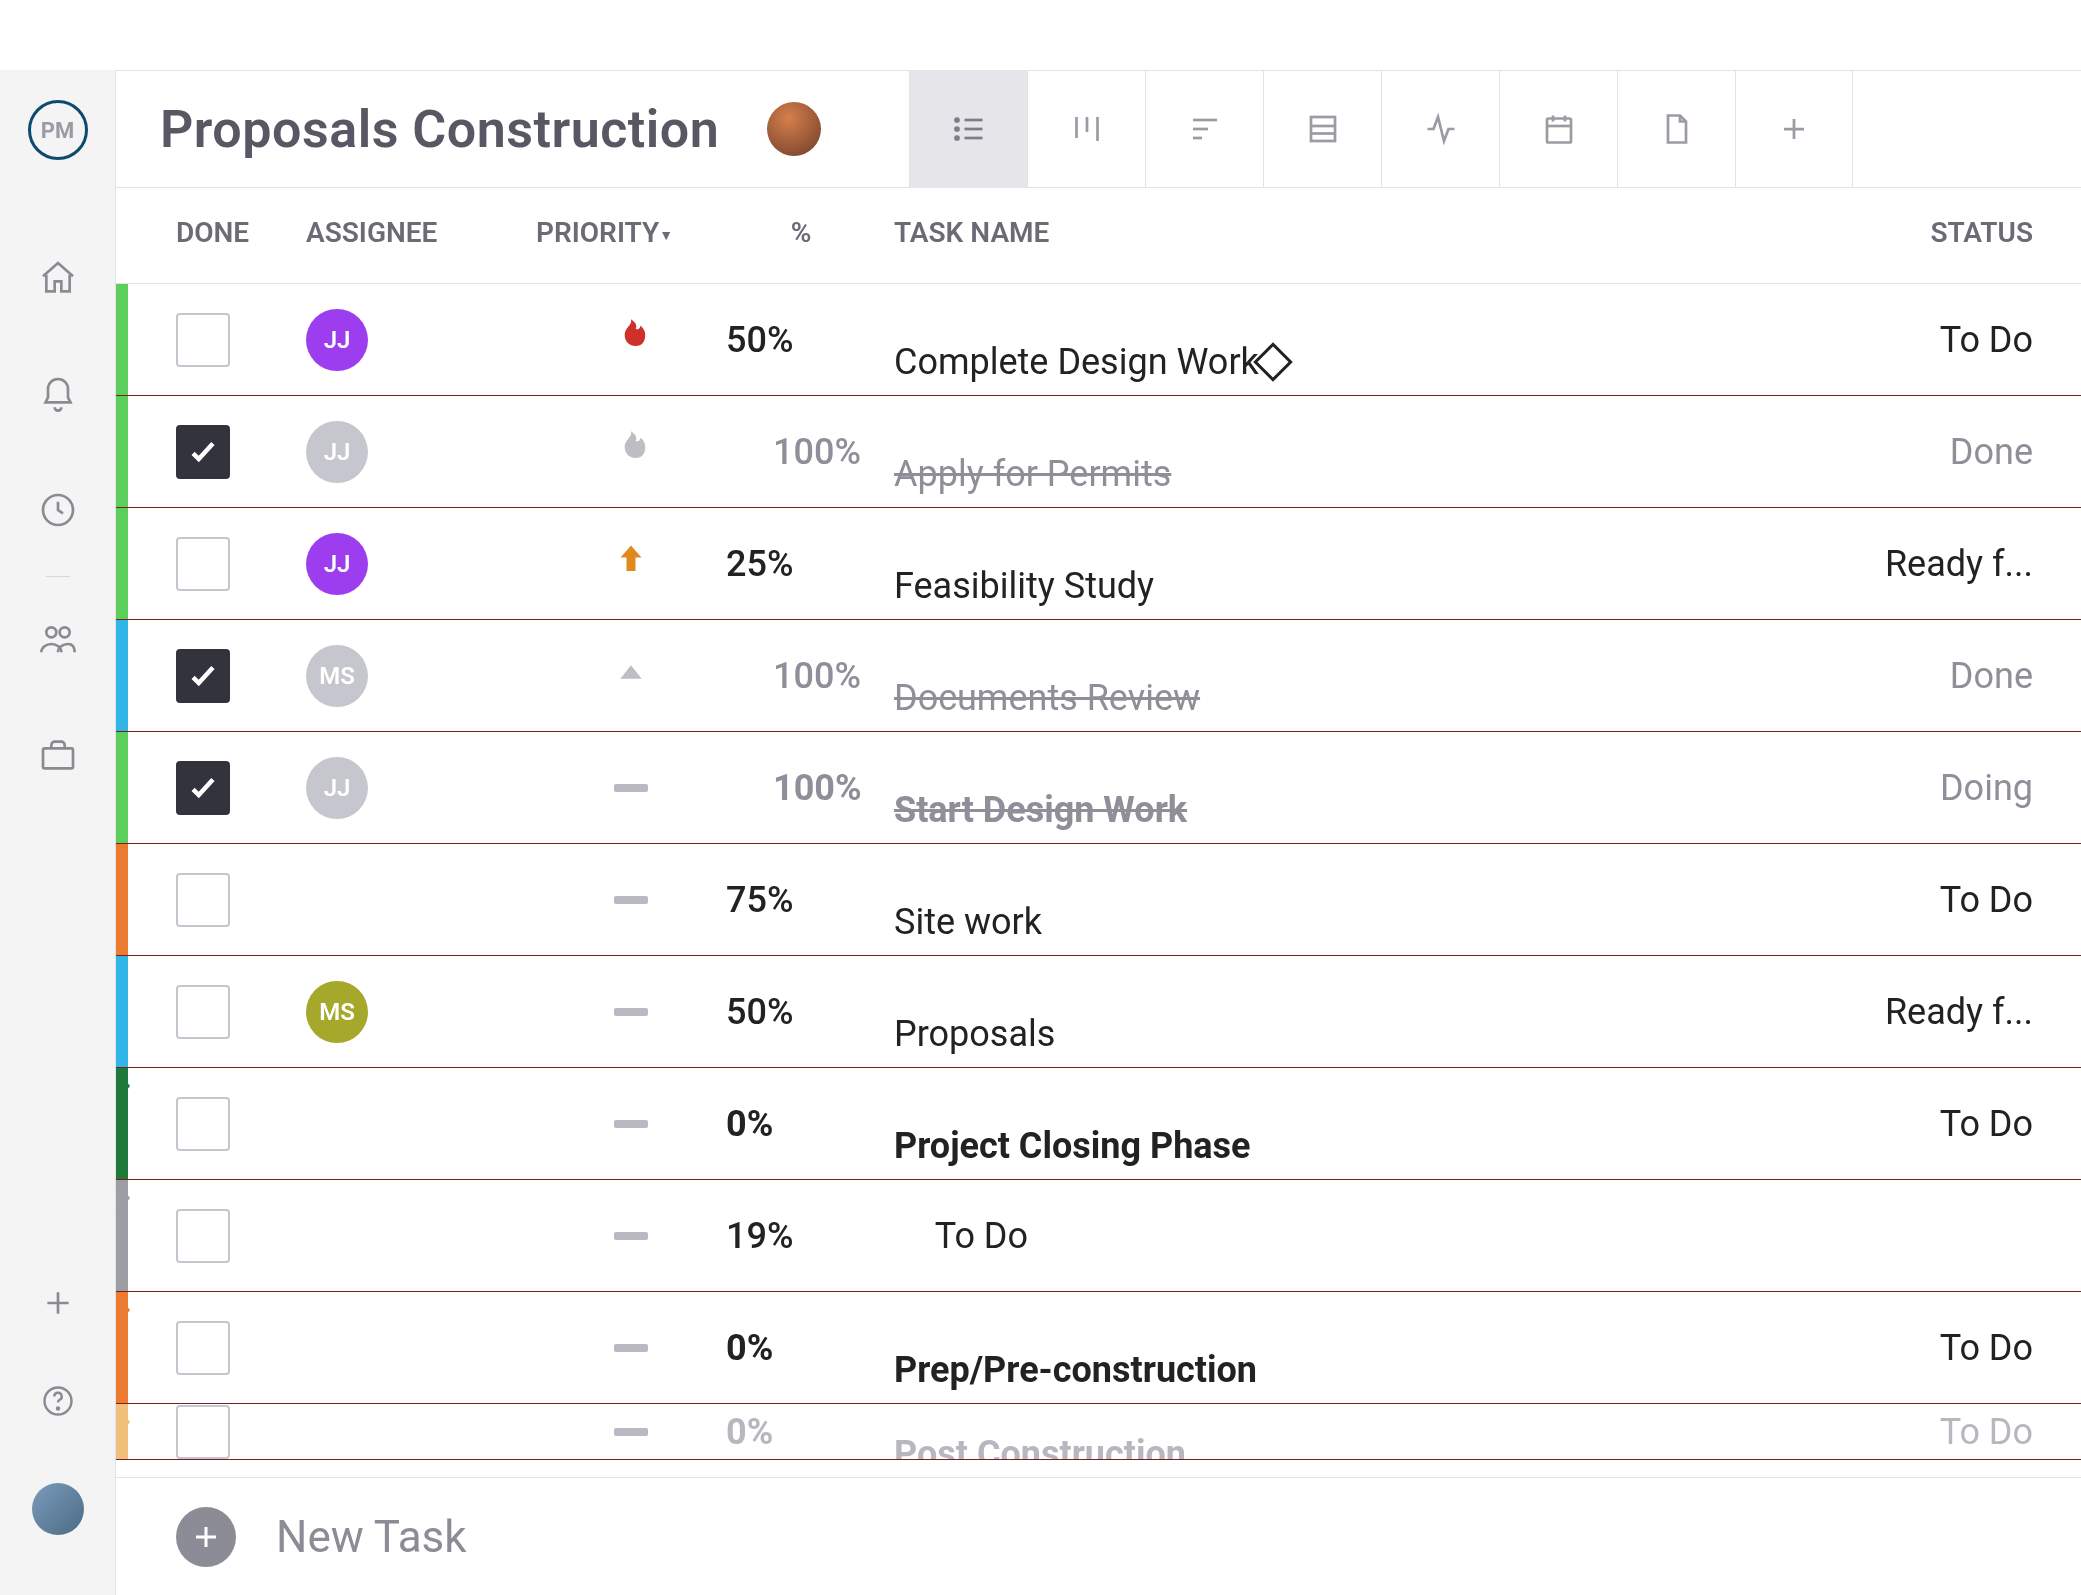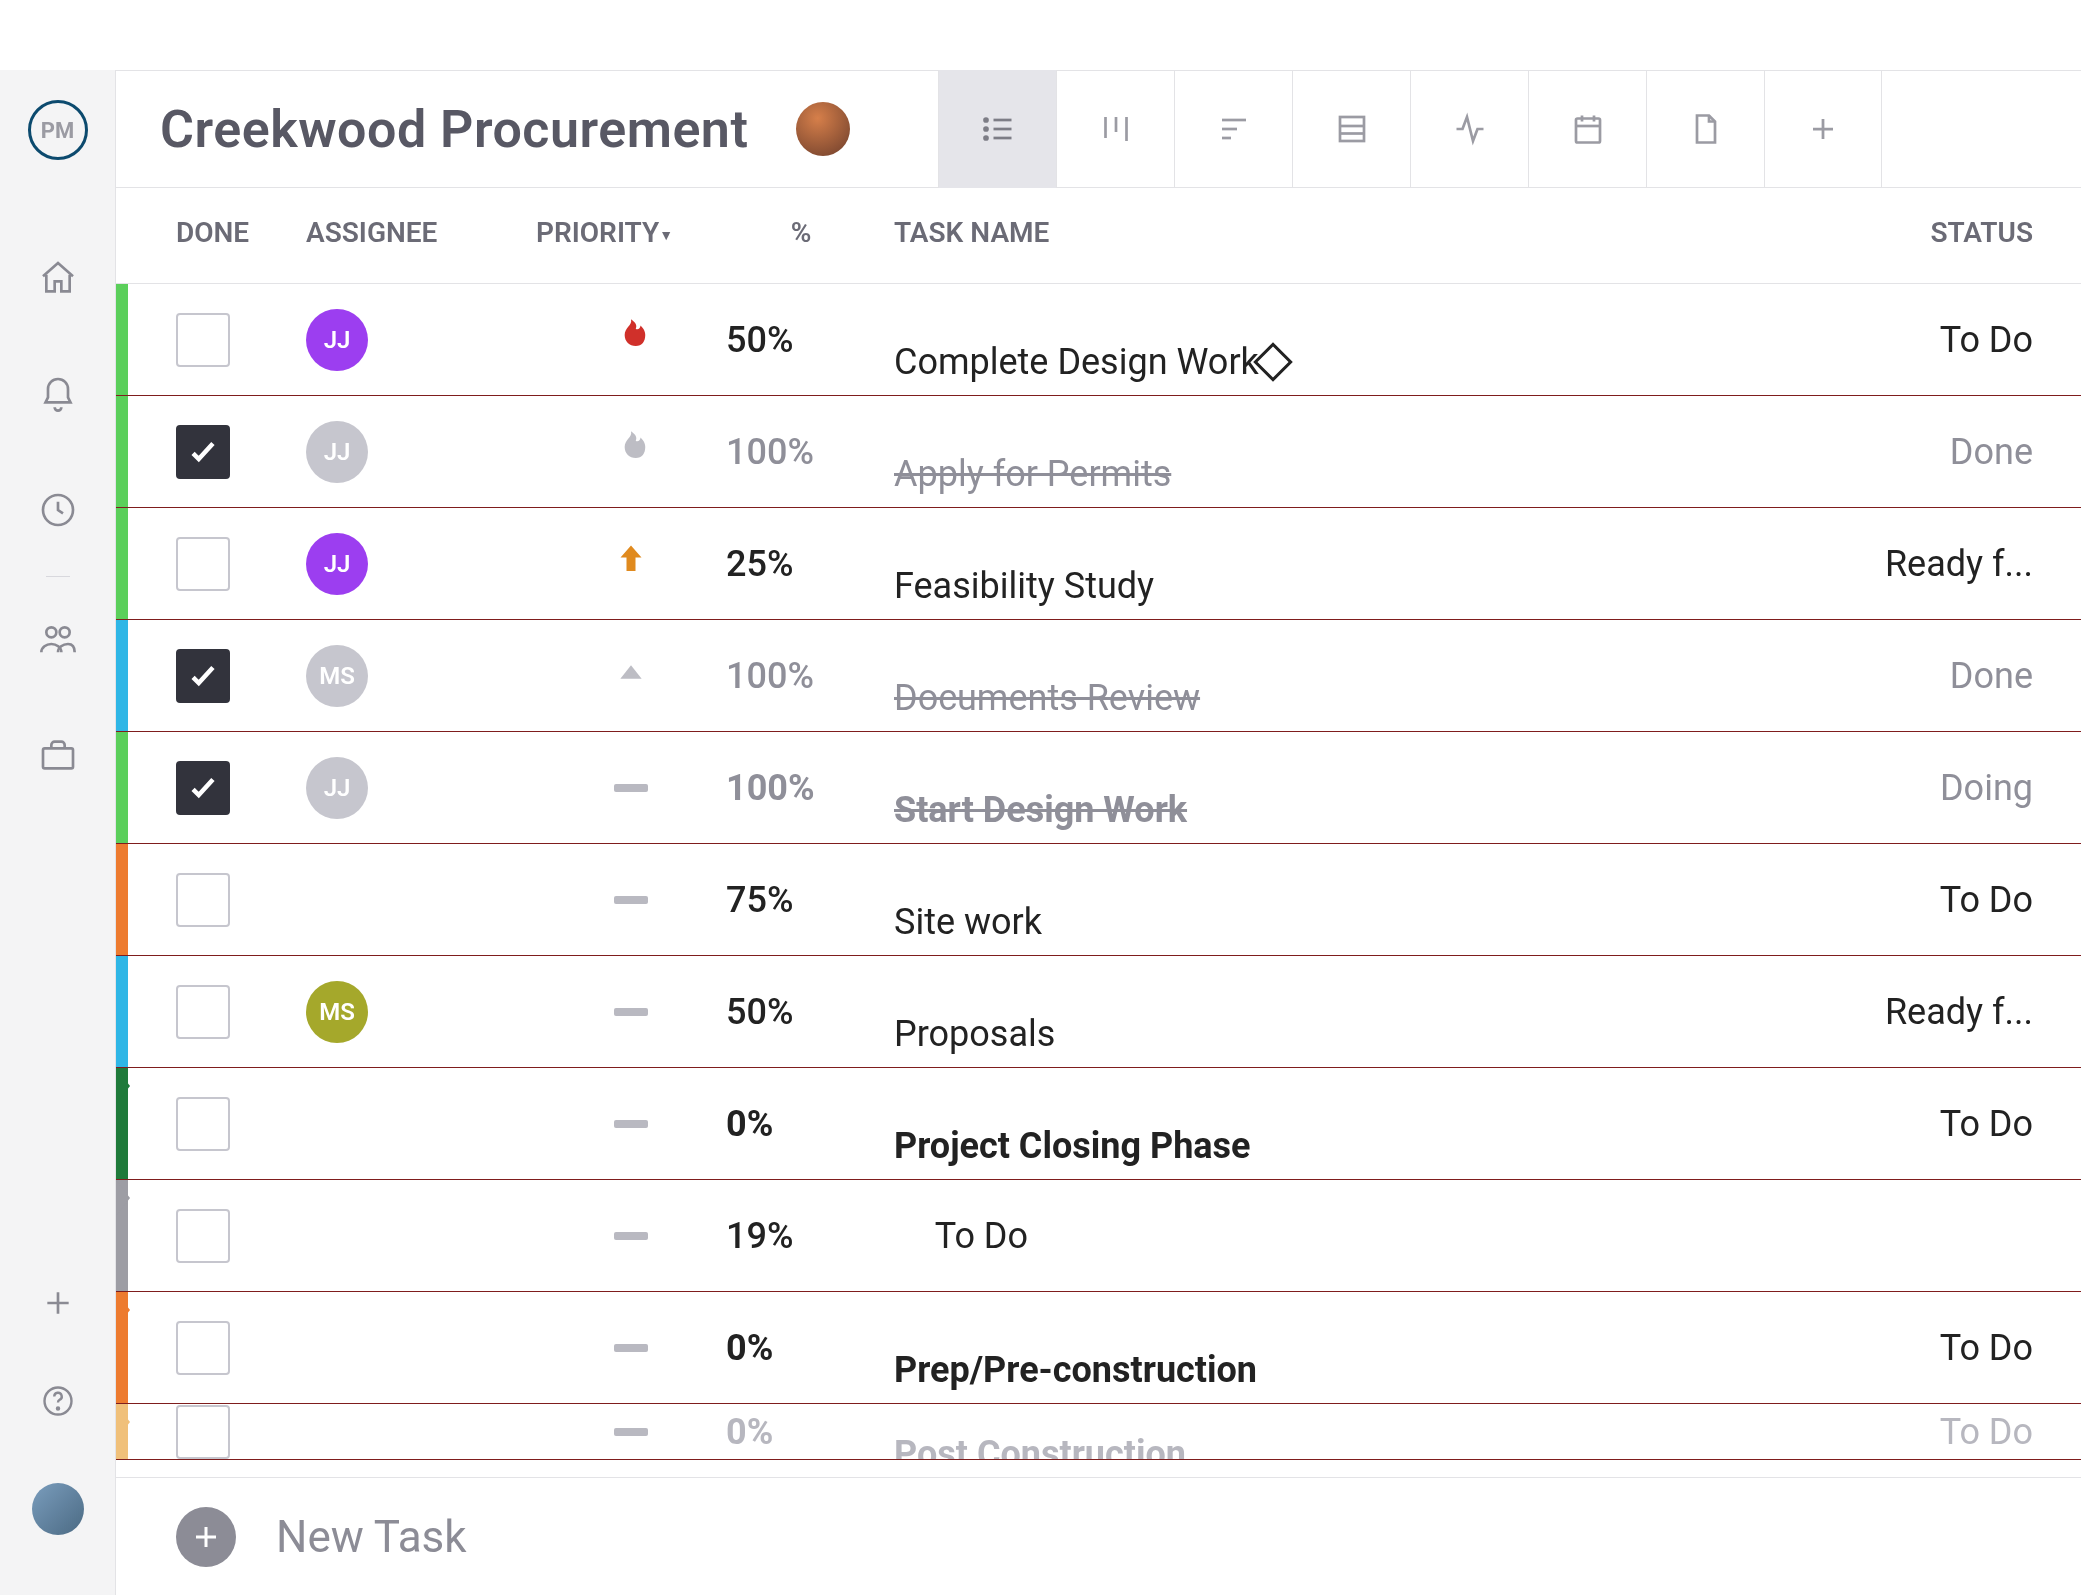--- a/index.html
+++ b/index.html
@@ -101,21 +101,21 @@
     font-size:36px;
     color:#222;
     position:relative;
   }
   .row .stripe { width:12px; height:100%; flex:0 0 12px; }
   .row.cutoff { height:56px; overflow:hidden; color:#b7b7bf; }
   .row.cutoff .percent, .row.cutoff .taskname { color:#b7b7bf; }
   .row.done .taskname { text-decoration: line-through; color:#8f8f99; }
   .row.done .percent,
   .row.done .status,
-  .row.doing .status { color:#8f8f99; }
+  .row.doing .status { color:#8f8f99;margin-left:47px; }
 
   .row .row-inner { display:flex; align-items:center; width:100%; padding-left:48px; }
   .row .col-done { width:130px; display:flex; align-items:center; }
   .row .col-assignee { width:230px; display:flex; align-items:center; }
   .row .col-priority { width:190px; display:flex; align-items:center; justify-content:center; }
   .row .col-percent { width:150px; text-align:left; font-weight:500; display:flex; align-items:center; }
   .row .col-taskname { flex:1; padding-left:18px; display:flex; align-items:center; margin-top:44px;}
   .row .col-status { width:200px; text-align:right; padding-right:48px; white-space:nowrap; overflow:hidden; text-overflow:ellipsis; }
 
   .row.bold .taskname { font-weight:700; }
@@ -233,21 +233,21 @@
             <circle cx="12" cy="17" r="0.7" fill="currentColor"></circle>
           </svg>
       </span>
       <div class="rail-avatar"></div>
     </div>
   </aside>
 
   <div class="main">
 
     <div class="toolbar">
-      <div class="project-title">Creekwood Procurement</div>
+      <div class="project-title">Proposals Construction</div>
       <div class="avatar-img"></div>
 
       <div class="view-tabs">
         <div class="view-tab active">
           <svg width="36" height="36" viewBox="0 0 24 24" fill="none" stroke="currentColor" stroke-width="1.8">
               <circle cx="4" cy="6" r="1" fill="currentColor"></circle>
               <circle cx="4" cy="12" r="1" fill="currentColor"></circle>
               <circle cx="4" cy="18" r="1" fill="currentColor"></circle>
               <line x1="9" y1="6" x2="21" y2="6"></line>
               <line x1="9" y1="12" x2="21" y2="12"></line>

